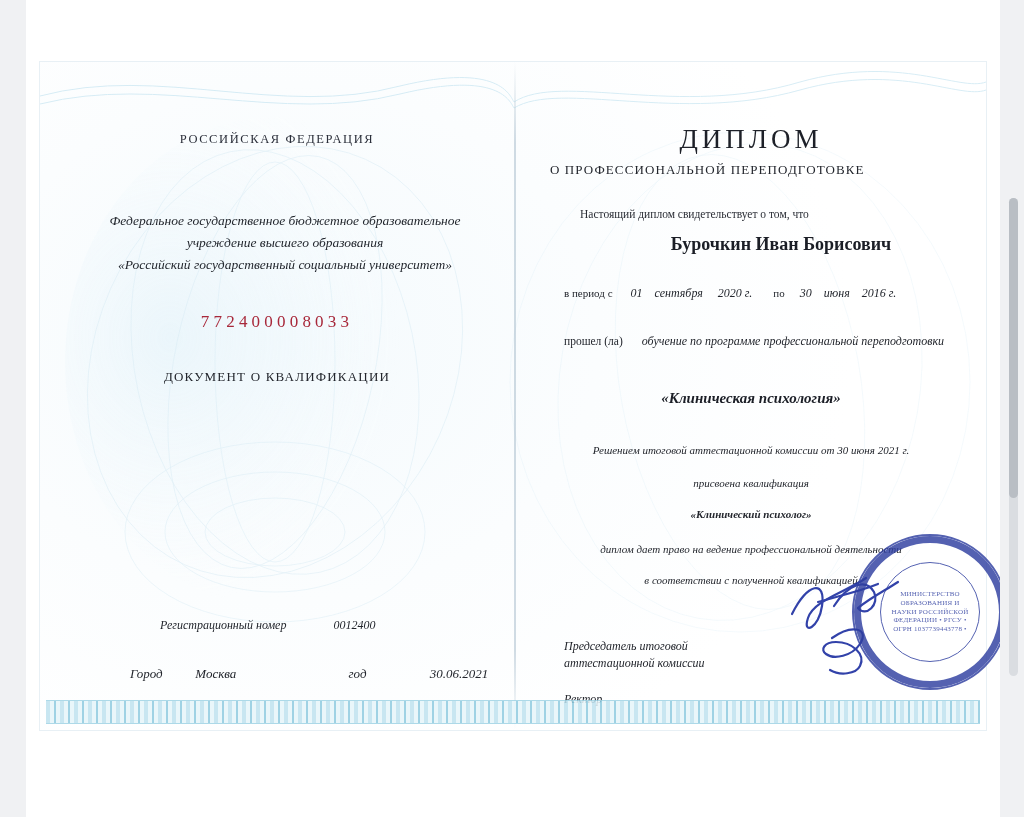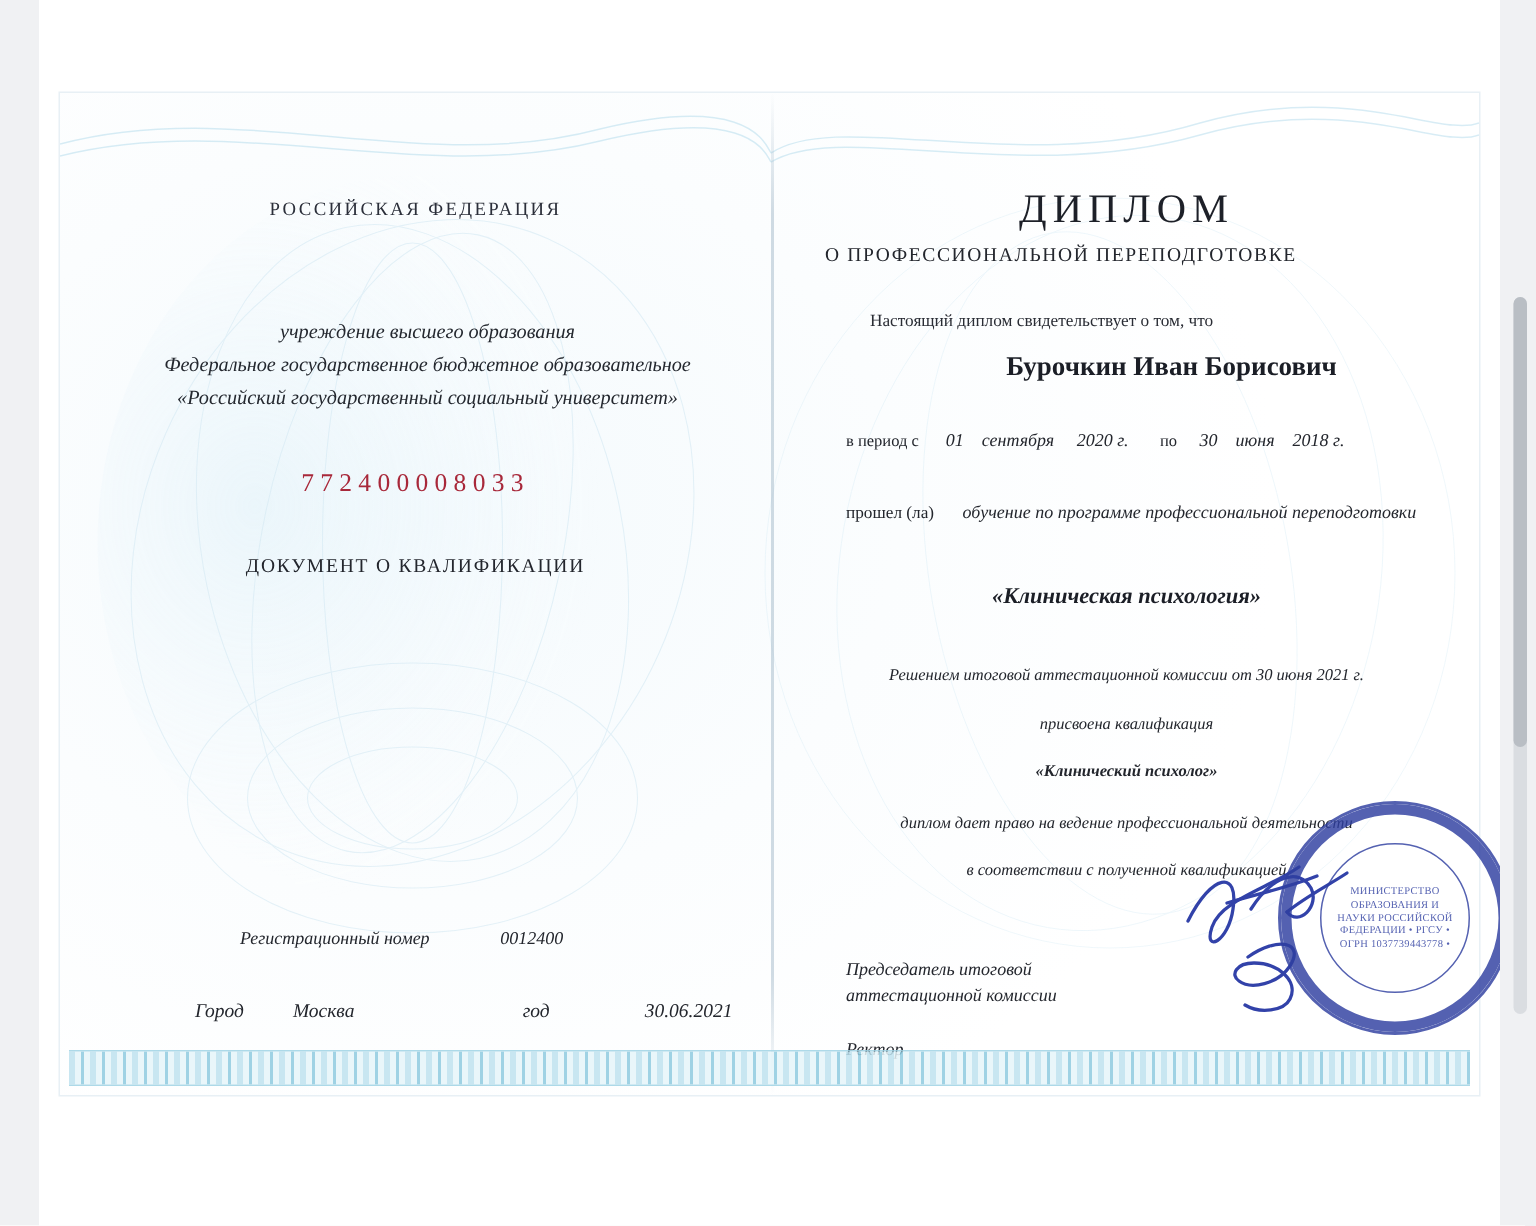--- a/index.html
+++ b/index.html
@@ -355,22 +355,22 @@
         </g>
       </svg>
 
       <div id="fold"></div>
 
       <div class="pg" id="left-page">
 
         <div id="rf-title">РОССИЙСКАЯ ФЕДЕРАЦИЯ</div>
 
         <div id="org-block">
+          <div>Федеральное государственное бюджетное образовательное</div>
           <div>учреждение высшего образования</div>
-          <div>Федеральное государственное бюджетное образовательное</div>
           <div>«Российский государственный социальный университет»</div>
         </div>
 
         <div id="doc-number">772400008033</div>
 
         <div id="qual-caption">ДОКУМЕНТ О КВАЛИФИКАЦИИ</div>
 
         <div id="reg-row">
           <span class="lbl">Регистрационный номер</span>
           <span class="val">0012400</span>
@@ -402,21 +402,21 @@
           <span class="v">сентября</span>
           &nbsp;&nbsp;&nbsp;
           <span class="v">2020 г.</span>
           &nbsp;&nbsp;&nbsp;&nbsp;&nbsp;
           <span class="sm">по</span>
           &nbsp;&nbsp;&nbsp;
           <span class="v">30</span>
           &nbsp;&nbsp;
           <span class="v">июня</span>
           &nbsp;&nbsp;
-          <span class="v">2018 г.</span>
+          <span class="v">2016 г.</span>
         </div>
 
         <div id="passed-row">
           <span class="lbl">прошел (ла)</span>
           <span class="txt">обучение по программе профессиональной переподготовки</span>
         </div>
 
         <div id="program-name">«Клиническая психология»</div>
 
         <div class="center-line" id="decision-line">Решением итоговой аттестационной комиссии от 30 июня 2021 г.</div>

